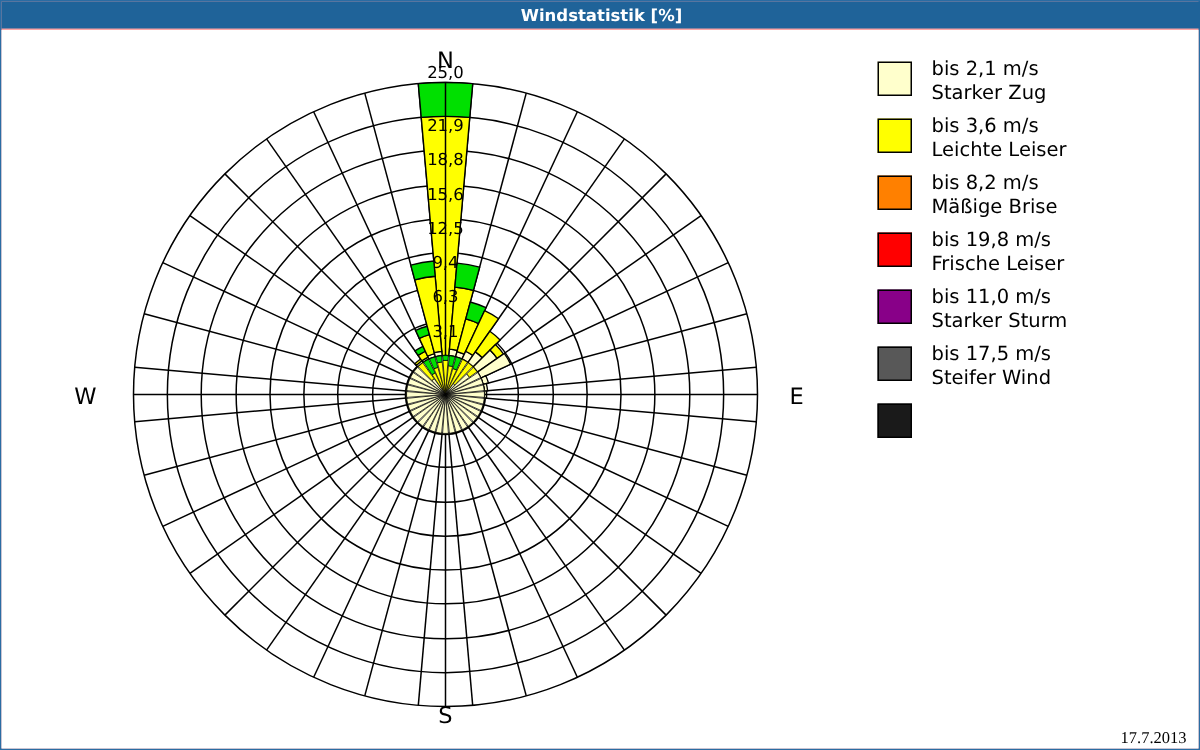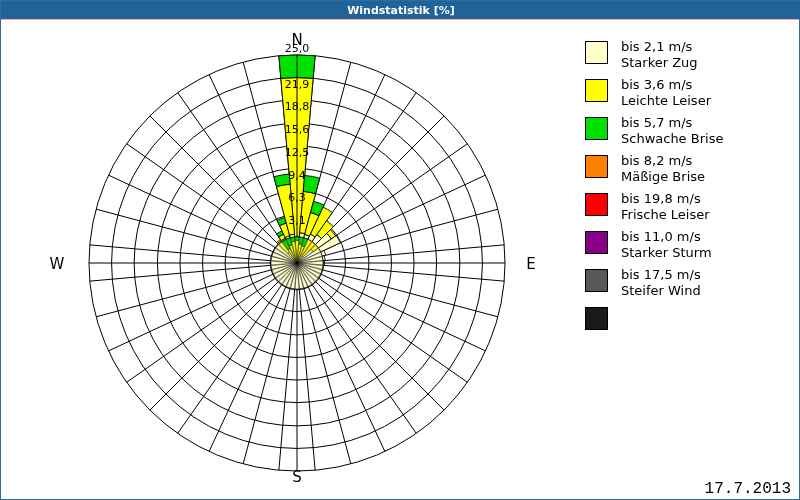--- a/index.html
+++ b/index.html
@@ -65,22 +65,22 @@
     margin-left:13px;
     font-family:"DejaVu Sans", sans-serif;
     font-size:13px;
     color:#000000;
     line-height:15.5px;
   }
   .legtext div{white-space:nowrap;}
   #datestamp{
     position:absolute;
     right:8px;bottom:1px;
-    font-family:Liberation Mono, monospace;
-    font-size:16px;
+    font-family:Liberation Serif, serif;
+    font-size:11px;
     color:#000000;
   }
 </style>
 </head>
 <body>
 
 <div id="app">
 
   <div id="titlebar">
     <span>Windstatistik [%]</span>
@@ -271,27 +271,20 @@
         </div>
       </div>
       <div class="legrow">
         <div class="swatch" style="background: rgb(255, 255, 0);"></div>
         <div class="legtext">
           <div>bis 3,6 m/s</div>
           <div>Leichte Leiser</div>
         </div>
       </div>
       <div class="legrow">
-        <div class="swatch" style="background: rgb(0, 224, 0);"></div>
-        <div class="legtext">
-          <div>bis 5,7 m/s</div>
-          <div>Schwache Brise</div>
-        </div>
-      </div>
-      <div class="legrow">
         <div class="swatch" style="background: rgb(255, 128, 0);"></div>
         <div class="legtext">
           <div>bis 8,2 m/s</div>
           <div>Mäßige Brise</div>
         </div>
       </div>
       <div class="legrow">
         <div class="swatch" style="background: rgb(255, 0, 0);"></div>
         <div class="legtext">
           <div>bis 19,8 m/s</div>

